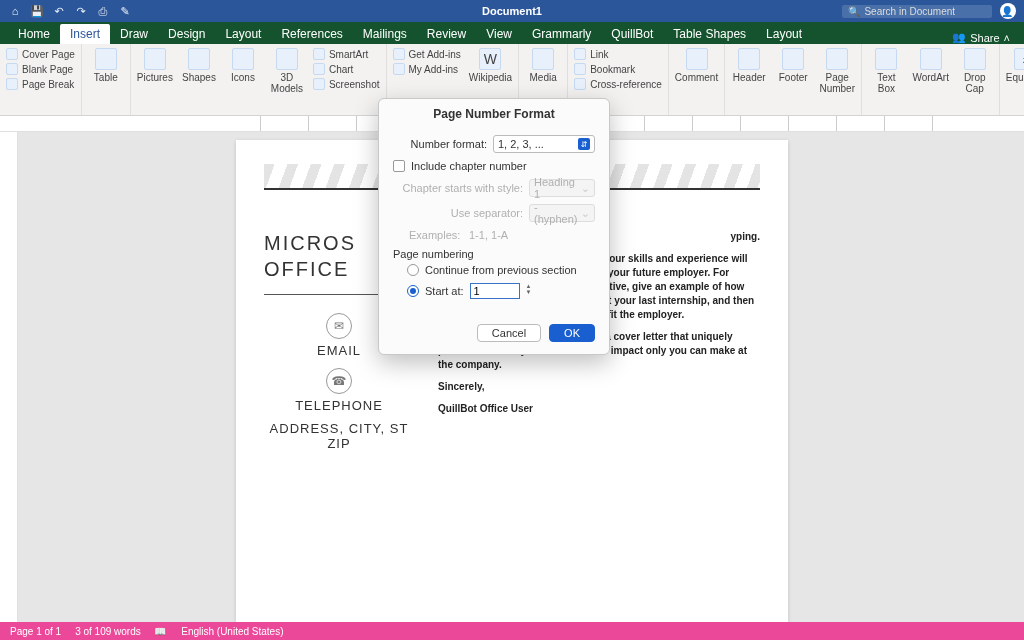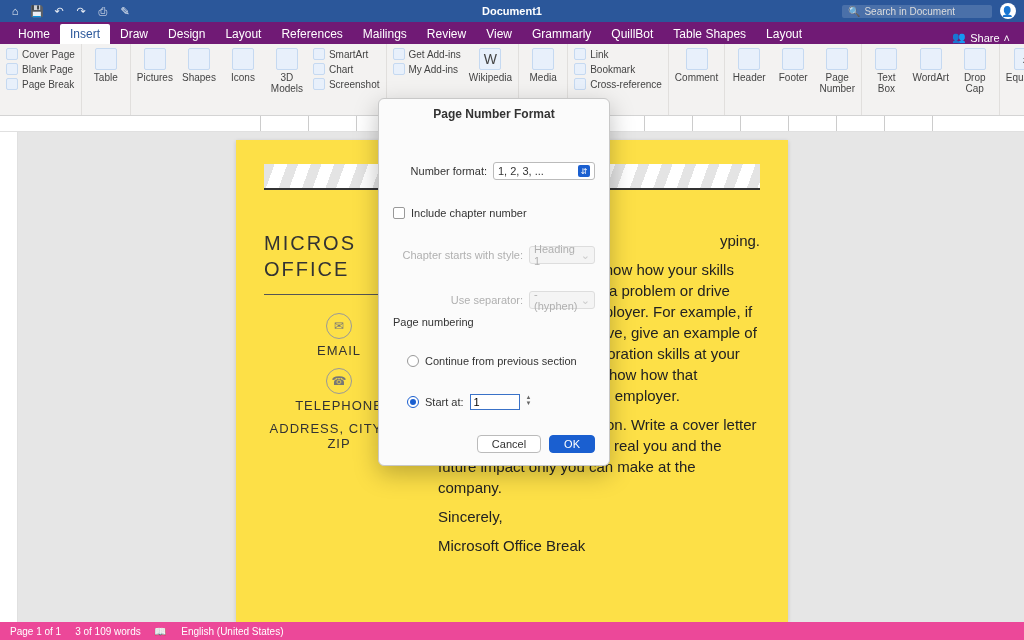--- a/index.html
+++ b/index.html
@@ -5,54 +5,54 @@
 * { margin: 0; padding: 0; box-sizing: border-box; font-family: -apple-system, "Segoe UI", sans-serif; }
 body { width: 1024px; height: 640px; overflow: hidden; background: #fff; position: relative; }
 
 .titlebar { height: 22px; background: #2b579a; display: flex; align-items: center; color: #fff; font-size: 11px; padding: 0 8px; }
 .titlebar .qat { display: flex; gap: 8px; }
 .titlebar .qat-icon { width: 14px; height: 14px; display: flex; align-items: center; justify-content: center; opacity: .9; }
 .titlebar .doc-title { position: absolute; left: 50%; transform: translateX(-50%); font-weight: 600; }
 .titlebar .search-box { margin-left: auto; background: rgba(255,255,255,.15); border-radius: 2px; padding: 1px 6px; width: 150px; display: flex; align-items: center; gap: 4px; font-size: 10px; color: #ddd; }
 .titlebar .user-icon { width: 16px; height: 16px; background: #fff; border-radius: 50%; margin-left: 8px; display:flex; align-items:center; justify-content:center; color:#2b579a; font-size:10px;}
 
-.tabs-row { height: 22px; background: #701a75; display: flex; align-items: flex-end; color: #fff; font-size: 12px; padding: 0 8px; }
+.tabs-row { height: 22px; background: #14532d; display: flex; align-items: flex-end; color: #fff; font-size: 12px; padding: 0 8px; }
 .tab { padding: 3px 10px; cursor: pointer; }
 .tab.active { background: #fff; color: #2b579a; border-radius: 2px 2px 0 0; }
 .tabs-row .share { margin-left: auto; display: flex; align-items: center; gap: 4px; font-size: 11px; padding-right: 6px; }
 
 .ribbon { height: 72px; background: #f3f2f1; border-bottom: 1px solid #d4d4d4; display: flex; font-size: 10px; color: #444; }
 .rgroup { border-right: 1px solid #e1dfdd; padding: 4px 6px; display: flex; flex-direction: column; justify-content: flex-start; }
 .rgroup .items { display: flex; gap: 8px; align-items: flex-start; }
 .rbtn { display: flex; flex-direction: column; align-items: center; gap: 2px; cursor: pointer; min-width: 36px; }
 .rbtn .ricon { width: 22px; height: 22px; background: #e8f0fb; border: 1px solid #c5d9f1; border-radius: 2px; }
 .rbtn span { font-size: 10px; text-align: center; line-height: 1.1; }
 .vlist { display: flex; flex-direction: column; gap: 3px; }
 .vlist .row { display: flex; align-items: center; gap: 4px; cursor: pointer; white-space: nowrap; }
 .vlist .row .dot { width: 12px; height: 12px; background: #e8f0fb; border: 1px solid #c5d9f1; border-radius: 2px; }
 
 .ruler { height: 16px; background: #fff; border-bottom: 1px solid #e0e0e0; position: relative; font-size: 8px; color: #888; }
 .ruler-inner { position: absolute; left: 260px; right: 60px; top: 0; bottom: 0; background: repeating-linear-gradient(to right, #ccc 0, #ccc 1px, transparent 1px, transparent 48px); }
 
 .workspace { position: absolute; top: 132px; left: 0; right: 0; bottom: 18px; background: #e6e6e6; display: flex; justify-content: center; overflow: hidden; }
 .vruler { position: absolute; left: 0; top: 0; bottom: 0; width: 18px; background: #fff; border-right: 1px solid #e0e0e0; }
-.page { width: 552px; background: #fde047; margin-top: 8px; box-shadow: 0 1px 4px rgba(0,0,0,.15); padding: 24px 28px; position: relative; }
+.page { width: 552px; background: #ffffff; margin-top: 8px; box-shadow: 0 1px 4px rgba(0,0,0,.15); padding: 24px 28px; position: relative; }
 .page .stripes { height: 26px; background: repeating-linear-gradient(110deg, #e4e4e4 0, #e4e4e4 10px, #fff 10px, #fff 22px); margin-bottom: 40px; border-bottom: 2px solid #333; }
 .doc-cols { display: flex; gap: 24px; }
 .leftcol { width: 150px; text-align: center; font-size: 11px; color: #333; }
 .leftcol .big { font-family: Georgia, serif; font-size: 20px; letter-spacing: 2px; text-align: left; line-height: 1.3; border-bottom: 1px solid #555; padding-bottom: 12px; margin-bottom: 18px; }
 .contact-icon { width: 26px; height: 26px; border: 1px solid #999; border-radius: 50%; margin: 10px auto 4px; display: flex; align-items: center; justify-content: center; font-size: 12px; color: #777; }
 .leftcol .lab { font-size: 13px; letter-spacing: 1px; margin-bottom: 8px; }
-.rightcol { flex: 1; font-size: 15px; line-height: 1.4; color: #222; }
+.rightcol { flex: 1; font-size: 10px; line-height: 1.4; color: #222; font-weight: bold; }
 .rightcol p { margin-bottom: 8px; }
 
 .dialog { position: absolute; left: 378px; top: 98px; width: 232px; background: #fbfbfb; border: 1px solid #c8c8c8; border-radius: 6px; box-shadow: 0 8px 24px rgba(0,0,0,.25); font-size: 11px; color: #333; z-index: 100; }
 .dialog .dtitle { text-align: center; font-weight: 600; padding: 8px 0; font-size: 12px; }
 .dialog .dbody { padding: 6px 14px 10px; }
-.drow { display: flex; align-items: center; gap: 6px; margin-bottom: 7px; margin-top: 27px; }
+.drow { display: flex; align-items: center; gap: 6px; margin-bottom: 7px; }
 .drow .dlab { width: 94px; text-align: right; }
 .drow.disabled { color: #b0b0b0; }
 .dselect { flex: 1; border: 1px solid #bbb; border-radius: 3px; background: #fff; padding: 1px 4px; font-size: 11px; height: 18px; display: flex; align-items: center; justify-content: space-between; }
 .dselect .caret { width: 12px; height: 12px; background: #1a5fd0; border-radius: 2px; color:#fff; font-size:8px; display:flex;align-items:center;justify-content:center; }
 .dselect.disabled { background: #f4f4f4; border-color: #ddd; }
 .dcheck { width: 12px; height: 12px; border: 1px solid #999; border-radius: 2px; background: #fff; }
 .dradio { width: 12px; height: 12px; border: 1px solid #999; border-radius: 50%; background: #fff; display: flex; align-items: center; justify-content: center; }
 .dradio.sel { border-color: #1a5fd0; }
 .dradio.sel::after { content: ""; width: 6px; height: 6px; background: #1a5fd0; border-radius: 50%; }
 .dinput { width: 50px; border: 1px solid #3a72c8; background: #fff; font-size: 11px; padding: 1px 3px; height: 16px; }
@@ -281,21 +281,21 @@
         <div class="lab">EMAIL</div>
         <div class="contact-icon">☎</div>
         <div class="lab">TELEPHONE</div>
         <div class="lab" style="margin-top:8px">ADDRESS, CITY, ST ZIP</div>
       </div>
       <div class="rightcol">
         <p style="text-align:right">yping.</p>
         <p>Use your cover letter to show how your skills and experience will solve a problem or drive results for your future employer. For example, if you say you're collaborative, give an example of how you used your collaboration skills at your last internship, and then show how that experience will benefit the employer.</p>
         <p>It's all about personalization. Write a cover letter that uniquely presents the real you and the future impact only you can make at the company.</p>
         <p>Sincerely,</p>
-        <p>Microsoft Office Break</p>
+        <p>QuillBot Office User</p>
       </div>
     </div>
   </div>
 </div>
 
 <div class="dialog">
   <div class="dtitle">Page Number Format</div>
   <div class="dbody">
     <div class="drow">
       <div class="dlab">Number format:</div>
@@ -315,20 +315,24 @@
         <span style="color:#ccc">⌄</span>
       </div>
     </div>
     <div class="drow disabled">
       <div class="dlab" style="width:130px">Use separator:</div>
       <div class="dselect disabled">
         <span>-    (hyphen)</span>
         <span style="color:#ccc">⌄</span>
       </div>
     </div>
+    <div class="drow disabled">
+      <div class="dlab" style="width:70px;text-align:left;padding-left:16px">Examples:</div>
+      <span>1-1, 1-A</span>
+    </div>
     <div class="dsection">Page numbering</div>
     <div class="drow" style="padding-left:14px">
       <div class="dradio"></div>
       <span>Continue from previous section</span>
     </div>
     <div class="drow" style="padding-left:14px">
       <div class="dradio sel"></div>
       <span>Start at:</span>
       <input class="dinput" value="1" style="">
       <div class="stepper">

